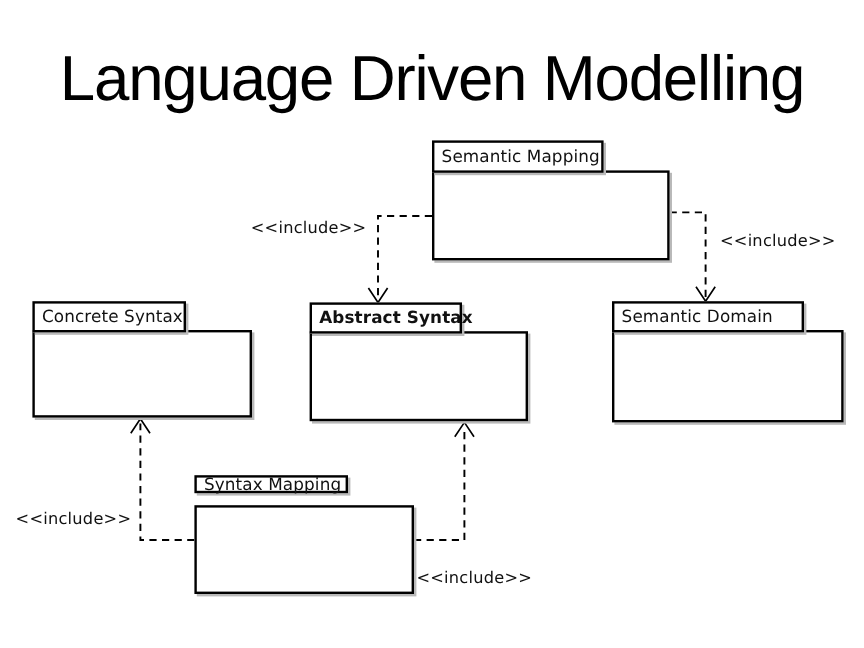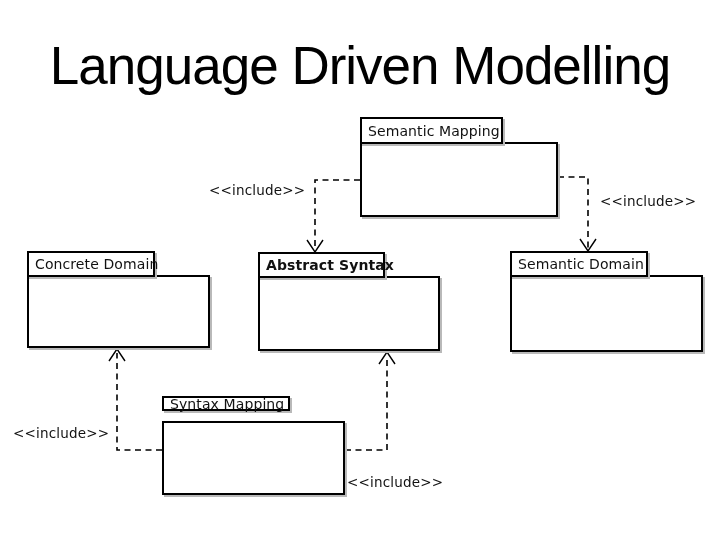--- a/index.html
+++ b/index.html
@@ -117,34 +117,34 @@
 
   <div class="pkg" style="left:360px; top:117px;">
     <div class="pkg-tab" style="width:143px; height:27px;">
       <span class="pkg-label">Semantic Mapping</span>
     </div>
     <div class="pkg-body" style="top:25px; width:198px; height:75px;"></div>
   </div>
 
   <div class="pkg" style="left:27px; top:251px;">
     <div class="pkg-tab" style="width:128px; height:26px;">
-      <span class="pkg-label">Concrete Domain</span>
+      <span class="pkg-label">Concrete Syntax</span>
     </div>
     <div class="pkg-body" style="top:24px; width:183px; height:73px;"></div>
   </div>
 
   <div class="pkg" style="left:258px; top:252px;">
     <div class="pkg-tab" style="width:127px; height:26px;font-weight:bold;">
       <span class="pkg-label">Abstract Syntax</span>
     </div>
     <div class="pkg-body" style="top:24px; width:182px; height:75px;"></div>
   </div>
 
   <div class="pkg" style="left:510px; top:251px;">
-    <div class="pkg-tab" style="width:138px; height:26px;">
+    <div class="pkg-tab" style="width:160px; height:26px;">
       <span class="pkg-label">Semantic Domain</span>
     </div>
     <div class="pkg-body" style="top:24px; width:193px; height:77px;"></div>
   </div>
 
   <div class="pkg" style="left:162px; top:396px;">
     <div class="pkg-tab" style="width:128px; height:15px;">
       <span class="pkg-label">Syntax Mapping</span>
     </div>
     <div class="pkg-body" style="top:25px; width:183px; height:74px;"></div>

